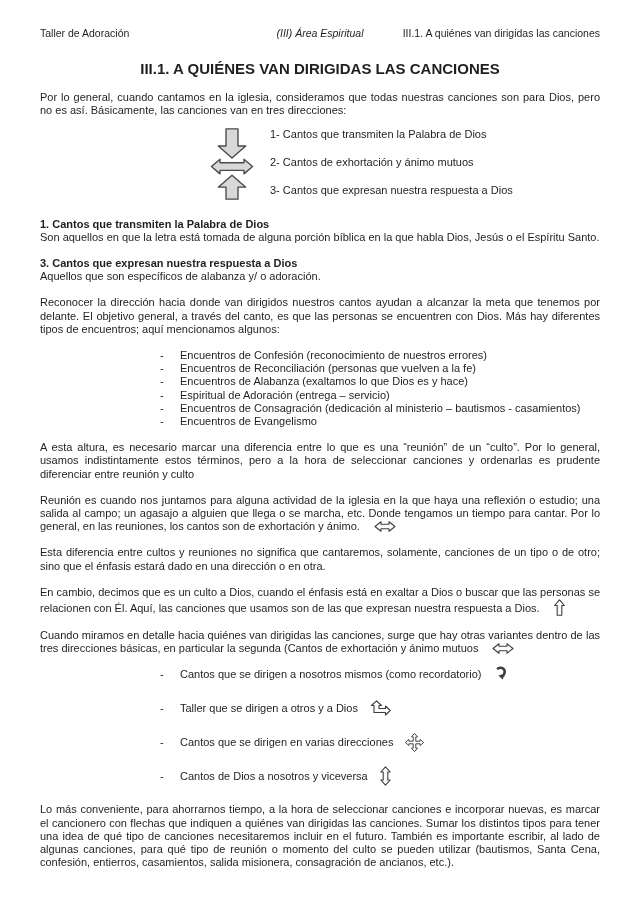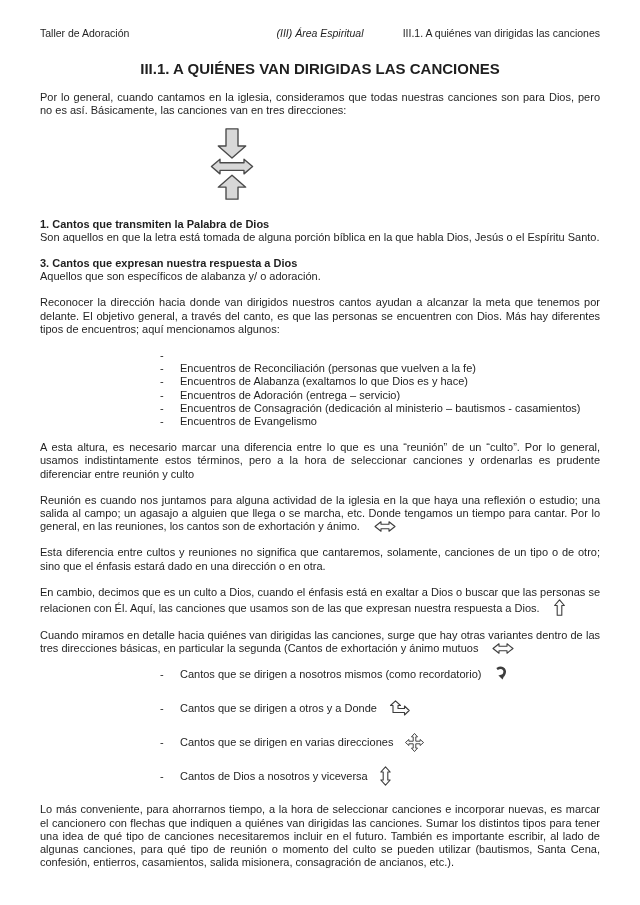--- a/index.html
+++ b/index.html
@@ -58,50 +58,56 @@
   <p class="tight">Por lo general, cuando cantamos en la iglesia, consideramos que todas nuestras canciones son para Dios, pero no es así. Básicamente, las canciones van en tres direcciones:</p>
 
   <div class="directions">
     <span class="dir-cluster">
       <svg width="48" height="84" viewBox="0 0 56 86">
         <polygon class="gray" points="21,2 35,2 35,22 44,22 28,36 12,22 21,22"></polygon>
         <polygon class="gray" points="4,46 14,37.5 14,41.5 42,41.5 42,37.5 52,46 42,54.5 42,50.5 14,50.5 14,54.5"></polygon>
         <polygon class="gray" points="28,56 44,70 35,70 35,84 21,84 21,70 12,70"></polygon>
       </svg>
     </span>
+    <div class="dir-items">
+      <div>1- Cantos que transmiten la Palabra de Dios</div>
+      <div>2- Cantos de exhortación y ánimo mutuos</div>
+      <div>3- Cantos que expresan nuestra respuesta a Dios</div>
+    </div>
   </div>
 
   <div class="section">
     <div class="sec-h">1. Cantos que transmiten la Palabra de Dios</div>
     <div>Son aquellos en que la letra está tomada de alguna porción bíblica en la que habla Dios, Jesús o el Espíritu Santo.</div>
   </div>
 
 
   <div class="section">
     <div class="sec-h">3. Cantos que expresan nuestra respuesta a Dios</div>
     <div>Aquellos que son específicos de alabanza y/ o adoración.</div>
   </div>
 
   <p>Reconocer la dirección hacia donde van dirigidos nuestros cantos ayudan a alcanzar la meta que tenemos por delante. El objetivo general, a través del canto, es que las personas se encuentren con Dios. Más hay diferentes tipos de encuentros; aquí mencionamos algunos:</p>
 
   <div class="enc-list">
     <div class="enc-row">
         <span class="dash">-</span>
+        <span>Encuentros de Confesión (reconocimiento de nuestros errores)</span>
       </div>
     <div class="enc-row">
         <span class="dash">-</span>
         <span>Encuentros de Reconciliación (personas que vuelven a la fe)</span>
       </div>
     <div class="enc-row">
         <span class="dash">-</span>
         <span>Encuentros de Alabanza (exaltamos lo que Dios es y hace)</span>
       </div>
     <div class="enc-row">
         <span class="dash">-</span>
-        <span>Encuentros de Adoración (entrega – servicio)</span>
+        <span>Espiritual de Adoración (entrega – servicio)</span>
       </div>
     <div class="enc-row">
         <span class="dash">-</span>
         <span>Encuentros de Consagración (dedicación al ministerio – bautismos - casamientos)</span>
       </div>
     <div class="enc-row">
         <span class="dash">-</span>
         <span>Encuentros de Evangelismo</span>
       </div>
   </div>
@@ -128,21 +134,21 @@
       <span>Cantos que se dirigen a nosotros mismos (como recordatorio)</span>
       <span class="v-icon">
         <svg width="15" height="16" viewBox="0 0 15 16">
           <path d="M4 3 C 10 -0.5, 14 4.5, 10 10" fill="none" stroke="#3d3d3d" stroke-width="2.6"></path>
           <polygon points="12,7.4 9.6,13.6 5.4,9.4" fill="#3d3d3d"></polygon>
         </svg>
       </span>
     </div>
     <div class="var-row">
       <span class="dash">-</span>
-      <span>Cantos que se dirigen a otros y a Donde</span>
+      <span>Taller que se dirigen a otros y a Dios</span>
       <span class="v-icon">
         <svg width="21" height="17" viewBox="0 0 21 17">
             <polygon class="hollow" points="6.5,0.8 11.5,5.5 9,5.5 9,8.5 15.5,8.5 15.5,6 20.2,10.5 15.5,15 15.5,12.5 4,12.5 4,5.5 1.5,5.5"></polygon>
           </svg>
       </span>
     </div>
     <div class="var-row">
       <span class="dash">-</span>
       <span>Cantos que se dirigen en varias direcciones</span>
       <span class="v-icon">

